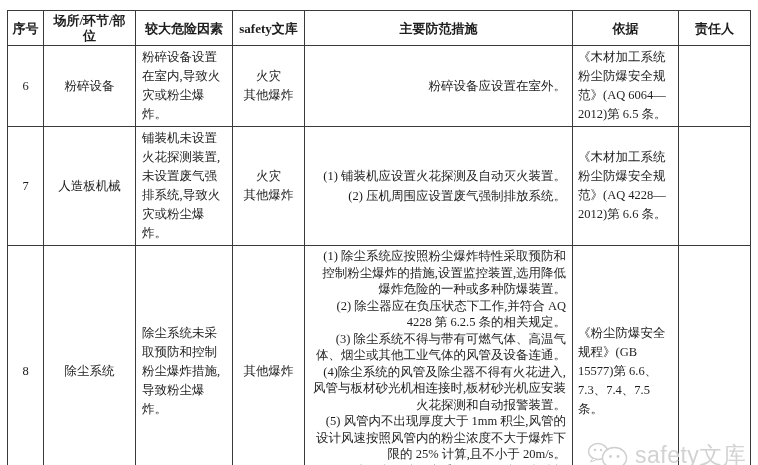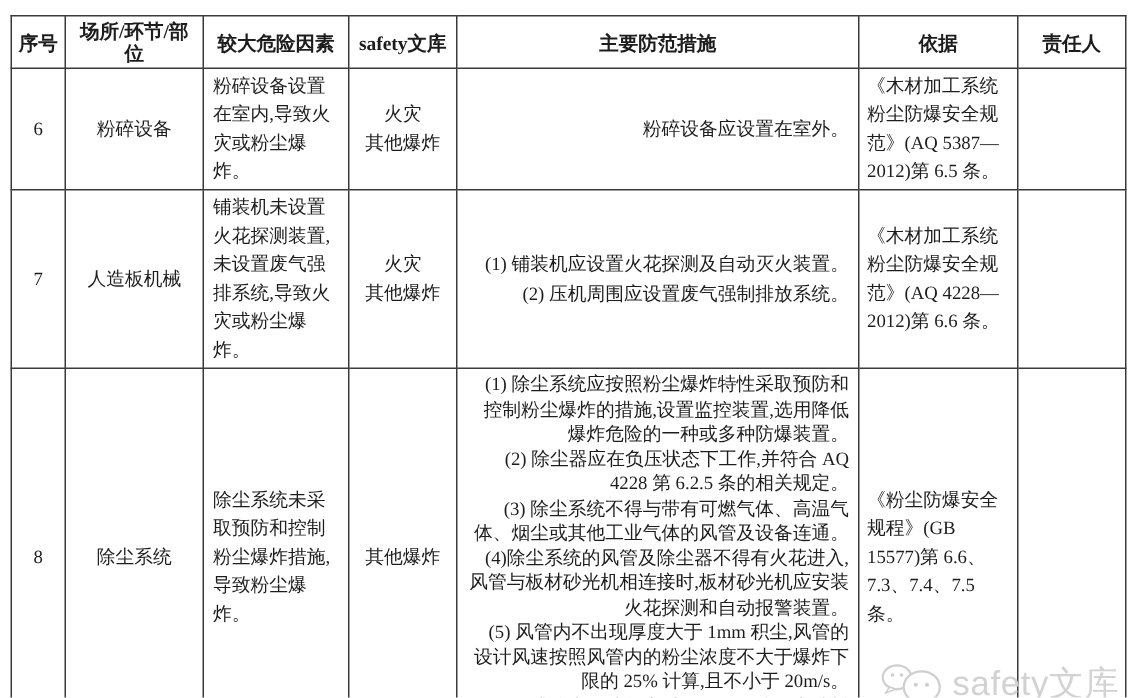--- a/index.html
+++ b/index.html
@@ -90,21 +90,21 @@
     <tbody>
       <tr class="row-6">
         <td class="c-no">6</td>
         <td class="c-loc">粉碎设备</td>
         <td class="c-hazard">粉碎设备设置在室内,导致火灾或粉尘爆炸。</td>
         <td class="c-accident">火灾
 其他爆炸</td>
         <td class="c-measures loose">
           <p>粉碎设备应设置在室外。</p>
         </td>
-        <td class="c-basis">《木材加工系统粉尘防爆安全规范》(AQ 5387—2012)第 6.5 条。</td>
+        <td class="c-basis">《木材加工系统粉尘防爆安全规范》(AQ 6064—2012)第 6.5 条。</td>
         <td class="c-resp"></td>
       </tr>
       <tr class="row-7">
         <td class="c-no">7</td>
         <td class="c-loc">人造板机械</td>
         <td class="c-hazard">铺装机未设置火花探测装置,未设置废气强排系统,导致火灾或粉尘爆炸。</td>
         <td class="c-accident">火灾
 其他爆炸</td>
         <td class="c-measures loose">
           <p>(1) 铺装机应设置火花探测及自动灭火装置。</p>

